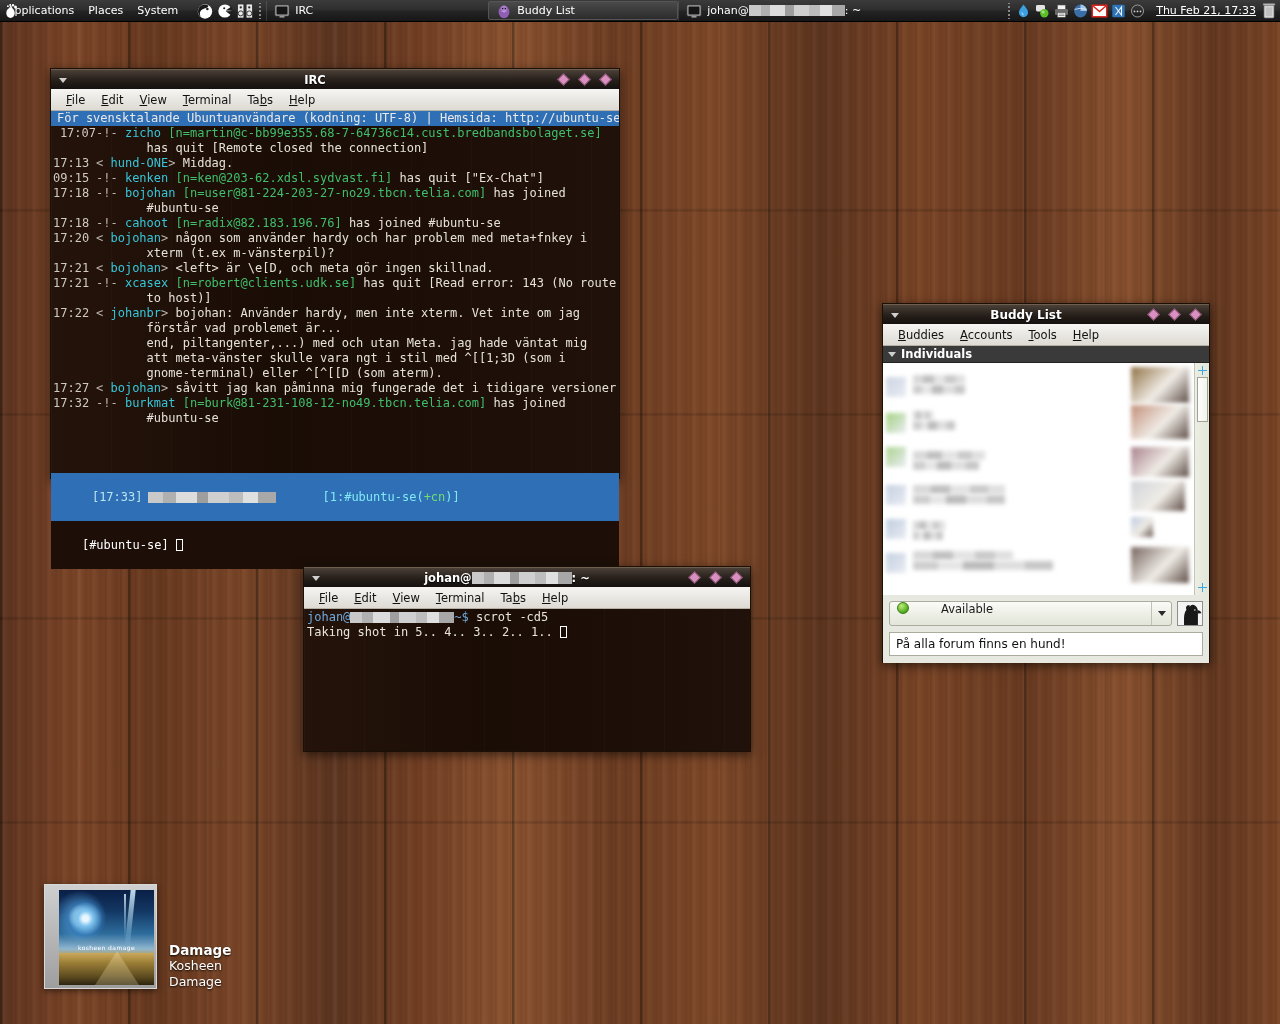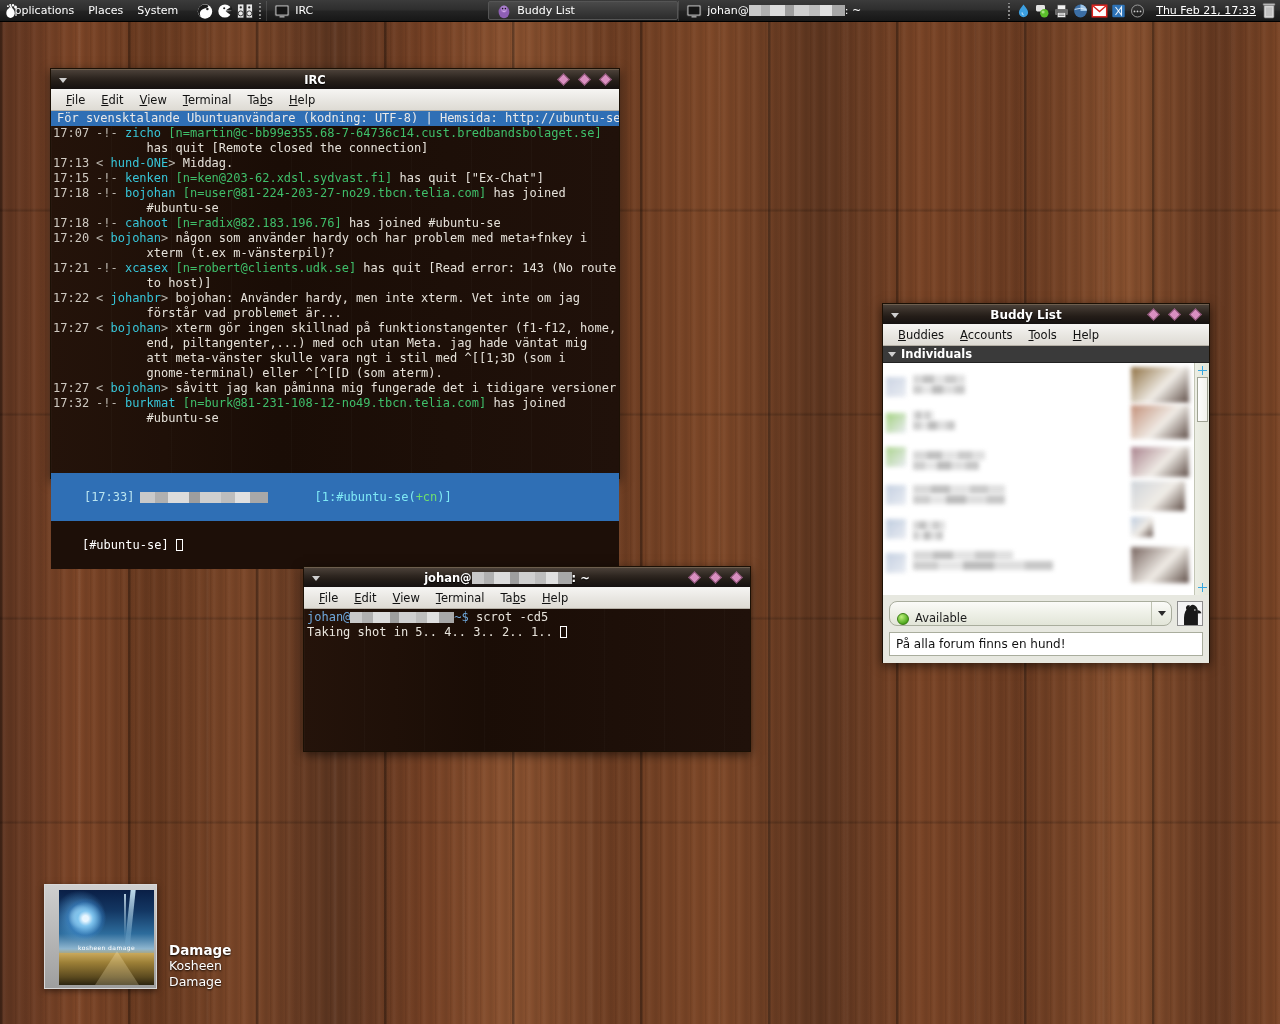--- a/index.html
+++ b/index.html
@@ -154,21 +154,21 @@
   .irc-lines { padding: 0 2px 0 2px; }
   .irc-line { white-space: pre; line-height: 15px; }
   .c-ts   { color: #cfcac2; }
   .c-nick { color: #37c5d8; }
   .c-host { color: #3fbf6a; }
   .c-txt  { color: #e5e1d9; }
   .c-dim  { color: #b9b4ac; }
   .statusbar2 {
     background: #2f6fb5; color: #ffffff;
     font-family: "DejaVu Sans Mono", monospace; font-size: 12px; line-height: 16px;
-    white-space: pre; padding-left: 4px; overflow: hidden;
+    white-space: pre; padding-left: 12px; overflow: hidden;
   }
   .st-ts { color: #b9e4f0; }
   .st-chan { color: #7fe9f5; }
   .st-plus { color: #6fe06f; }
   .inputline {
     background: #1d0f08; color: #ffffff;
     font-family: "DejaVu Sans Mono", monospace; font-size: 12px; line-height: 16px;
     white-space: pre; padding-left: 2px;
   }
   .cursorblk {
@@ -217,23 +217,23 @@
   .bl-thumb {
     position: absolute; left: 2px; top: 14px; width: 11px; height: 45px;
     background: linear-gradient(90deg,#fdfdfd,#f2f3ec);
     border: 1px solid #9fa394;
   }
   .bl-bottom { padding: 6px 6px 7px 6px; background: #e7e8e0; }
   .status-row { display: flex; align-items: stretch; gap: 5px; }
   .status-combo {
     flex: 1 1 auto; height: 25px;
     background: linear-gradient(180deg,#fbfbf8 0%,#eef0e7 50%,#e2e5d8 100%);
-    border: 1px solid #a9ad9d; border-radius: 8px;
-    display: flex; align-items: flex-end; padding-left: 7px;
-    font-size: 11.5px; color: #1a1a1a;
+    border: 1px solid #a9ad9d; border-radius: 3px;
+    display: flex; align-items: flex-start; padding-left: 7px;
+    font-size: 11.5px; color: #1a1a1a; gap: 26px;
   }
   .status-dot {
     width: 12px; height: 12px; border-radius: 50%;
     background: radial-gradient(circle at 35% 30%, #bdf07a, #4fa91f 70%, #2e7a10);
     border: 1px solid #3c7d14; margin-right: 6px; flex: 0 0 auto;
   }
   .combo-arrow-box {
     margin-left: auto; width: 20px; align-self: stretch;
     border-left: 1px solid #bfc3b3; display: flex; align-items: center; justify-content: center;
   }
@@ -431,34 +431,34 @@
     <div class="mi"><u>V</u>iew</div>
     <div class="mi"><u>T</u>erminal</div>
     <div class="mi">Ta<u>b</u>s</div>
     <div class="mi"><u>H</u>elp</div>
   </div>
 
   <div class="topicbar">För svensktalande Ubuntuanvändare (kodning: UTF-8) | Hemsida: http://ubuntu-se</div>
 
   <div class="term-body">
     <div class="irc-lines" id="irc-lines">
-        <div class="irc-line"><span class="c-ts" style="display:inline-block;width:43px;">17:07</span><span class="c-dim">-!- </span><span class="c-nick">zicho</span> <span class="c-host">[n=martin@c-bb99e355.68-7-64736c14.cust.bredbandsbolaget.se]</span></div>
+        <div class="irc-line"><span class="c-ts" style="display:inline-block;width:43px;text-align:right;">17:07</span><span class="c-dim">-!- </span><span class="c-nick">zicho</span> <span class="c-host">[n=martin@c-bb99e355.68-7-64736c14.cust.bredbandsbolaget.se]</span></div>
         <div class="irc-line"><span style="display:inline-block;width:43px;"></span><span class="c-txt">       has quit [Remote closed the connection]</span></div>
         <div class="irc-line"><span class="c-ts" style="display:inline-block;width:43px;">17:13</span><span class="c-dim">&lt; </span><span class="c-nick">hund-ONE</span><span class="c-dim">&gt; </span><span class="c-txt">Middag.</span></div>
-        <div class="irc-line"><span class="c-ts" style="display:inline-block;width:43px;">17:15</span><span class="c-dim">-!- </span><span class="c-nick">kenken</span> <span class="c-host">[n=ken@203-62.xdsl.sydvast.fi]</span><span class="c-txt"> has quit ["Ex-Chat"]</span></div>
+        <div class="irc-line"><span class="c-ts" style="display:inline-block;width:43px;">09:15</span><span class="c-dim">-!- </span><span class="c-nick">kenken</span> <span class="c-host">[n=ken@203-62.xdsl.sydvast.fi]</span><span class="c-txt"> has quit ["Ex-Chat"]</span></div>
         <div class="irc-line"><span class="c-ts" style="display:inline-block;width:43px;">17:18</span><span class="c-dim">-!- </span><span class="c-nick">bojohan</span> <span class="c-host">[n=user@81-224-203-27-no29.tbcn.telia.com]</span><span class="c-txt"> has joined</span></div>
         <div class="irc-line"><span style="display:inline-block;width:43px;"></span><span class="c-txt">       #ubuntu-se</span></div>
         <div class="irc-line"><span class="c-ts" style="display:inline-block;width:43px;">17:18</span><span class="c-dim">-!- </span><span class="c-nick">cahoot</span> <span class="c-host">[n=radix@82.183.196.76]</span><span class="c-txt"> has joined #ubuntu-se</span></div>
         <div class="irc-line"><span class="c-ts" style="display:inline-block;width:43px;">17:20</span><span class="c-dim">&lt; </span><span class="c-nick">bojohan</span><span class="c-dim">&gt; </span><span class="c-txt">någon som använder hardy och har problem med meta+fnkey i</span></div>
         <div class="irc-line"><span style="display:inline-block;width:43px;"></span><span class="c-txt">       xterm (t.ex m-vänsterpil)?</span></div>
+        <div class="irc-line"><span class="c-ts" style="display:inline-block;width:43px;">17:21</span><span class="c-dim">&lt; </span><span class="c-nick">bojohan</span><span class="c-dim">&gt; </span><span class="c-txt">&lt;left&gt; är \e[D, och meta gör ingen skillnad.</span></div>
         <div class="irc-line"><span class="c-ts" style="display:inline-block;width:43px;">17:21</span><span class="c-dim">-!- </span><span class="c-nick">xcasex</span> <span class="c-host">[n=robert@clients.udk.se]</span><span class="c-txt"> has quit [Read error: 143 (No route</span></div>
         <div class="irc-line"><span style="display:inline-block;width:43px;"></span><span class="c-txt">       to host)]</span></div>
         <div class="irc-line"><span class="c-ts" style="display:inline-block;width:43px;">17:22</span><span class="c-dim">&lt; </span><span class="c-nick">johanbr</span><span class="c-dim">&gt; </span><span class="c-txt">bojohan: Använder hardy, men inte xterm. Vet inte om jag</span></div>
         <div class="irc-line"><span style="display:inline-block;width:43px;"></span><span class="c-txt">       förstår vad problemet är...</span></div>
-        <div class="irc-line"><span class="c-ts" style="display:inline-block;width:43px;">17:27</span><span class="c-dim">&lt; </span><span class="c-nick">bojohan</span><span class="c-dim">&gt; </span><span class="c-txt">xterm gör ingen skillnad på funktionstangenter (f1-f12, home,</span></div>
         <div class="irc-line"><span style="display:inline-block;width:43px;"></span><span class="c-txt">       end, piltangenter,...) med och utan Meta. jag hade väntat mig</span></div>
         <div class="irc-line"><span style="display:inline-block;width:43px;"></span><span class="c-txt">       att meta-vänster skulle vara ngt i stil med ^[[1;3D (som i</span></div>
         <div class="irc-line"><span style="display:inline-block;width:43px;"></span><span class="c-txt">       gnome-terminal) eller ^[^[[D (som aterm).</span></div>
         <div class="irc-line"><span class="c-ts" style="display:inline-block;width:43px;">17:27</span><span class="c-dim">&lt; </span><span class="c-nick">bojohan</span><span class="c-dim">&gt; </span><span class="c-txt">såvitt jag kan påminna mig fungerade det i tidigare versioner.</span></div>
         <div class="irc-line"><span class="c-ts" style="display:inline-block;width:43px;">17:32</span><span class="c-dim">-!- </span><span class="c-nick">burkmat</span> <span class="c-host">[n=burk@81-231-108-12-no49.tbcn.telia.com]</span><span class="c-txt"> has joined</span></div>
         <div class="irc-line"><span style="display:inline-block;width:43px;"></span><span class="c-txt">       #ubuntu-se</span></div>
       </div>
   </div>
 
   <div class="statusbar2">

